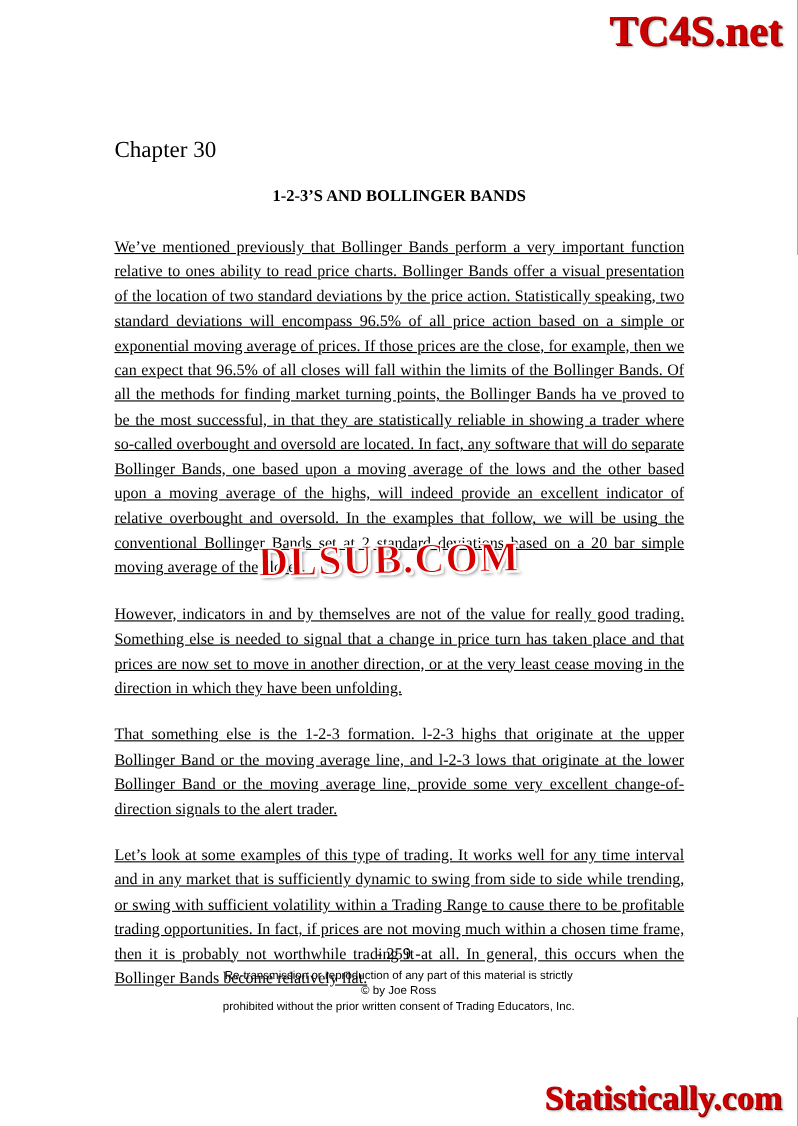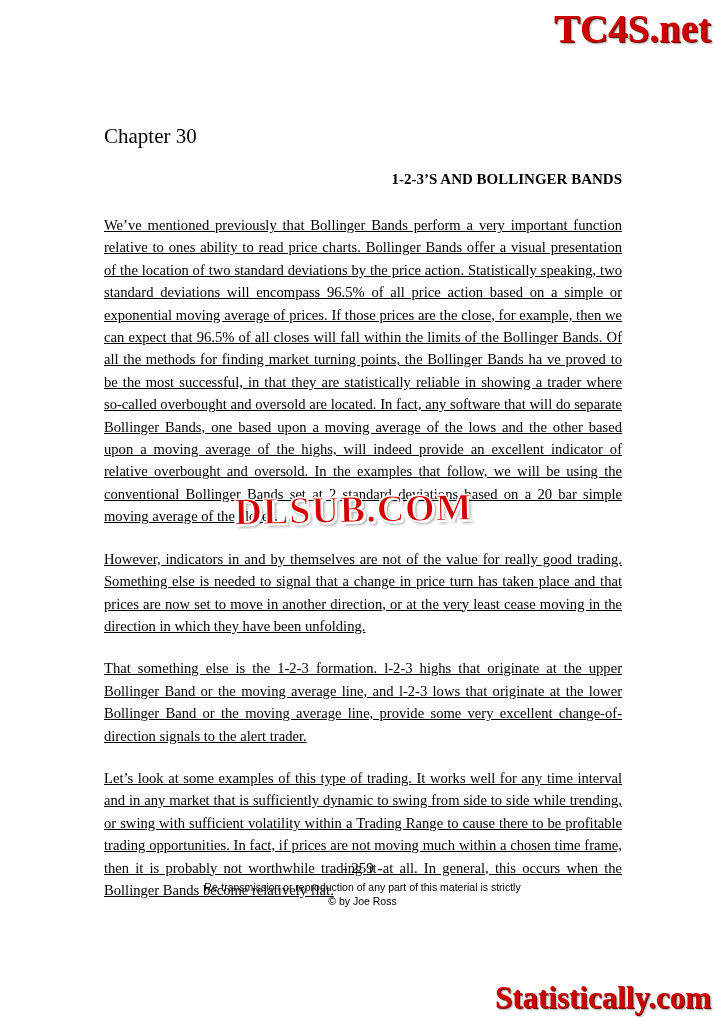--- a/index.html
+++ b/index.html
@@ -66,21 +66,21 @@
     width: 518px;
   }
   .chapter-title {
     margin-top: 124px;
     text-align: left;
     font-size: 21px;
     font-family: "Liberation Serif", serif;
   }
   .chapter-subtitle {
     margin-top: 22px;
-    text-align: right;
+    text-align: center;
     font-size: 15px;
     font-weight: bold;
     font-family: "Liberation Serif", serif;
   }
   p.body-par {
     text-align: justify;
     font-size: 14.6px;
     line-height: 22.4px;
     margin: 0 0 20px 0;
     font-family: "Liberation Serif", serif;
@@ -126,17 +126,18 @@
       <p class="body-par">Let’s look at some examples of this type of trading.  It works well for any time interval and in any market that is sufficiently dynamic to swing from side to side while trending, or swing with sufficient volatility within a Trading Range to cause there to be profitable trading opportunities.  In fact, if prices are not moving much within a chosen time frame, then it is probably not worthwhile trading it at all.  In general, this occurs when the Bollinger Bands become relatively flat.</p>
     </div>
   </div>
 
   <div class="watermark-center">DLSUB.COM</div>
 
   <div class="footer">
     <div class="page-num">- 259 -</div>
     <div class="copyline">Re-transmission or reproduction of any part of this material is strictly</div>
     <div class="copyline">© by Joe Ross</div>
+    <div class="copyline">prohibited without the prior written consent of Trading Educators, Inc.</div>
   </div>
 
   <div class="watermark-bottom">Statistically.com</div>
 
 </div>
 
 </body></html>

